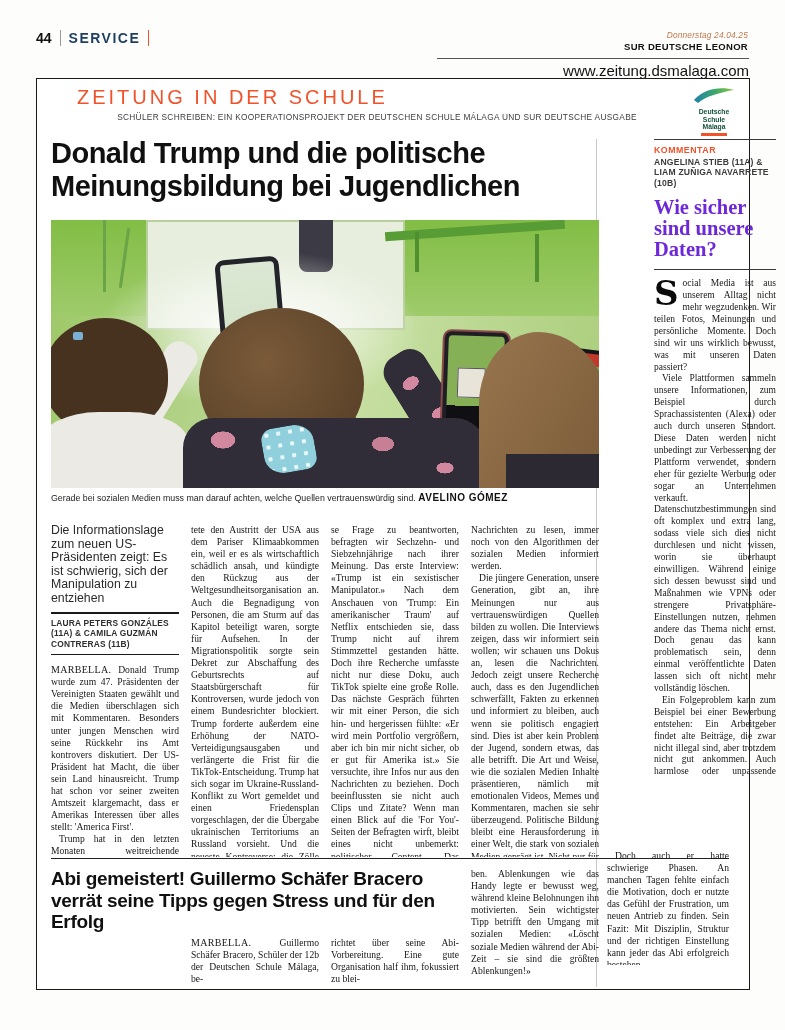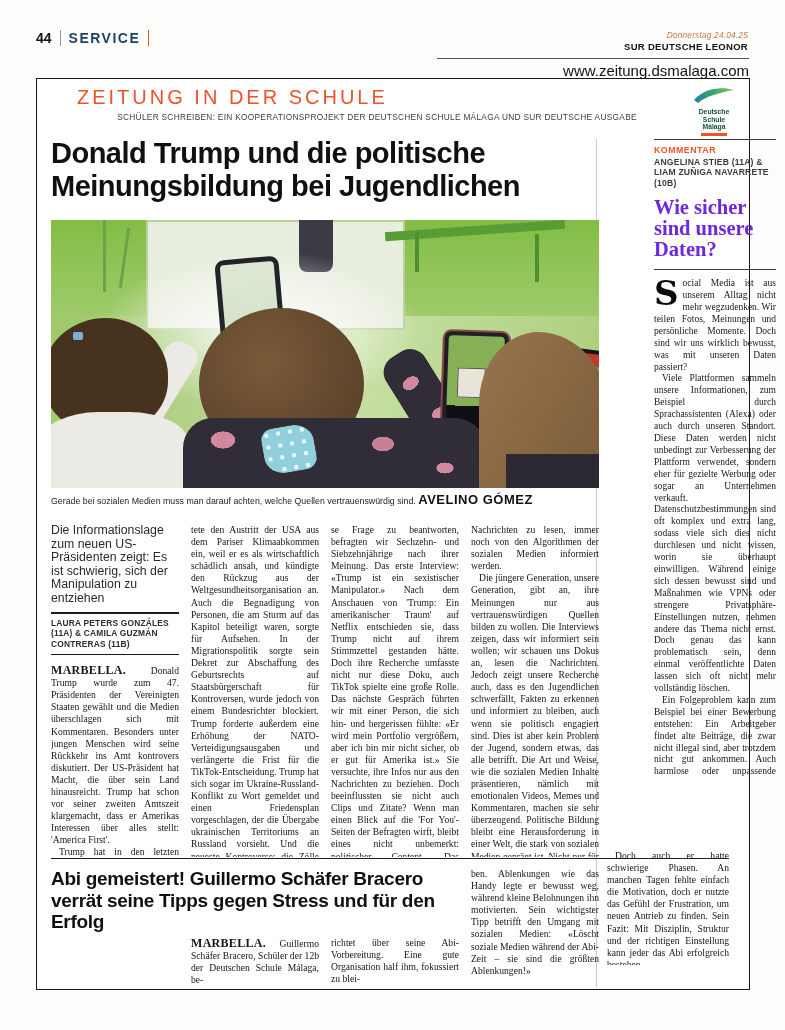--- a/index.html
+++ b/index.html
@@ -31,34 +31,34 @@
   .logo-text{font-size:6.8px;line-height:7.6px;font-weight:bold;color:#14523c;}
   .logo-bar{width:26px;height:3px;background:#f0522a;margin:2px auto 0;}
 
   .vdivider{position:absolute;left:559px;top:60px;height:848px;border-left:1px solid #c9c9c9;}
   .hdivider{position:absolute;left:14px;top:779px;width:678px;border-top:1.5px solid #222;}
 
   
   .headline{position:absolute;left:14px;top:58px;width:548px;
     font-size:29px;line-height:33px;font-weight:bold;letter-spacing:-0.5px;color:#101010;}
   .caption{position:absolute;left:14px;top:413px;width:548px;font-size:8.8px;color:#222;}
-  .credit{font-size:13px;font-weight:bold;letter-spacing:0.5px;color:#111;}
+  .credit{font-size:10px;font-weight:bold;letter-spacing:0.5px;color:#111;}
 
   .cols{position:absolute;left:14px;top:445px;width:548px;height:333px;
         display:grid;grid-template-columns:repeat(4,1fr);column-gap:12px;}
   .col{overflow:hidden;}
   .standfirst{font-size:12.3px;line-height:13.6px;color:#2a2a2a;margin-bottom:6px;}
   .byline{border-top:2px solid #1a1a1a;border-bottom:1px solid #1a1a1a;
           padding:4px 0 5px;margin:4px 0 9px;
           font-size:8.4px;line-height:10.5px;font-weight:bold;letter-spacing:0.2px;color:#2e2e2e;}
   .body{font-family:"Liberation Serif",serif;font-size:9.6px;line-height:12.1px;
         text-align:justify;color:#161616;}
   .body p{margin:0;}
   .body p.ind{text-indent:8px;}
-  .dateline{font-weight:bold;font-size:12px;letter-spacing:0.3px;}
+  .dateline{font-weight:normal;font-size:10px;letter-spacing:0.3px;}
 
   
   .comment{position:absolute;left:570px;top:60px;width:122px;margin-left:47px;}
   .cmt-rule{border-top:1px solid #3a3a3a;}
   .kicker{font-size:8.8px;font-weight:bold;letter-spacing:0.5px;color:#f0522a;margin-top:5px;}
   .authors{font-size:8.6px;line-height:10.4px;font-weight:bold;letter-spacing:0.2px;color:#3a3a3a;margin-top:2px;}
   .cmt-head{font-family:"Liberation Serif",serif;font-size:20.5px;line-height:21px;
             font-weight:bold;color:#6d28d9;margin-top:9px;}
   .cmt-body{margin-top:8px;height:500px;overflow:hidden;
             font-family:"Liberation Serif",serif;font-size:9.5px;line-height:11.9px;

